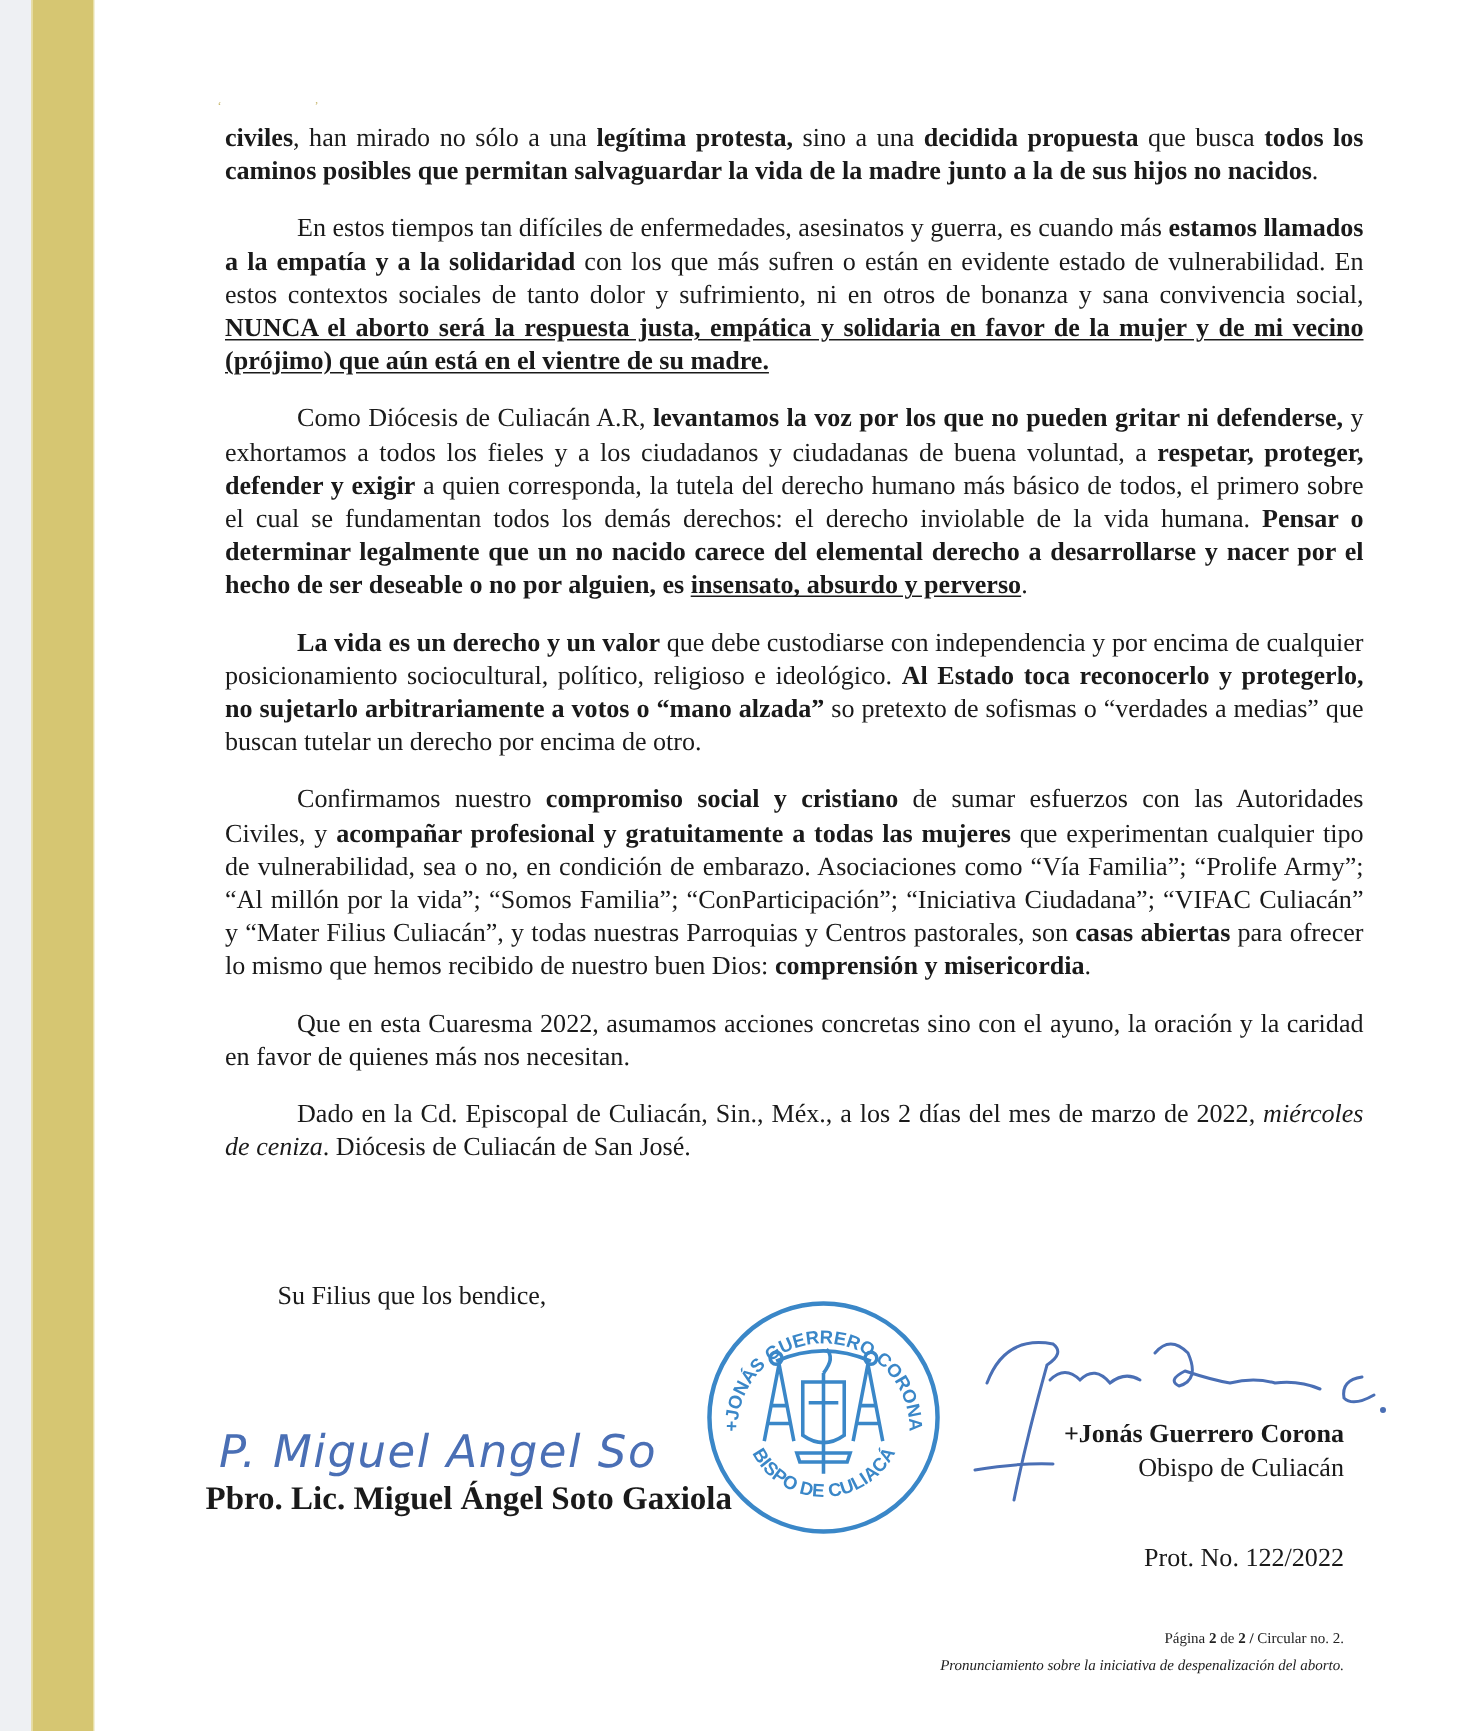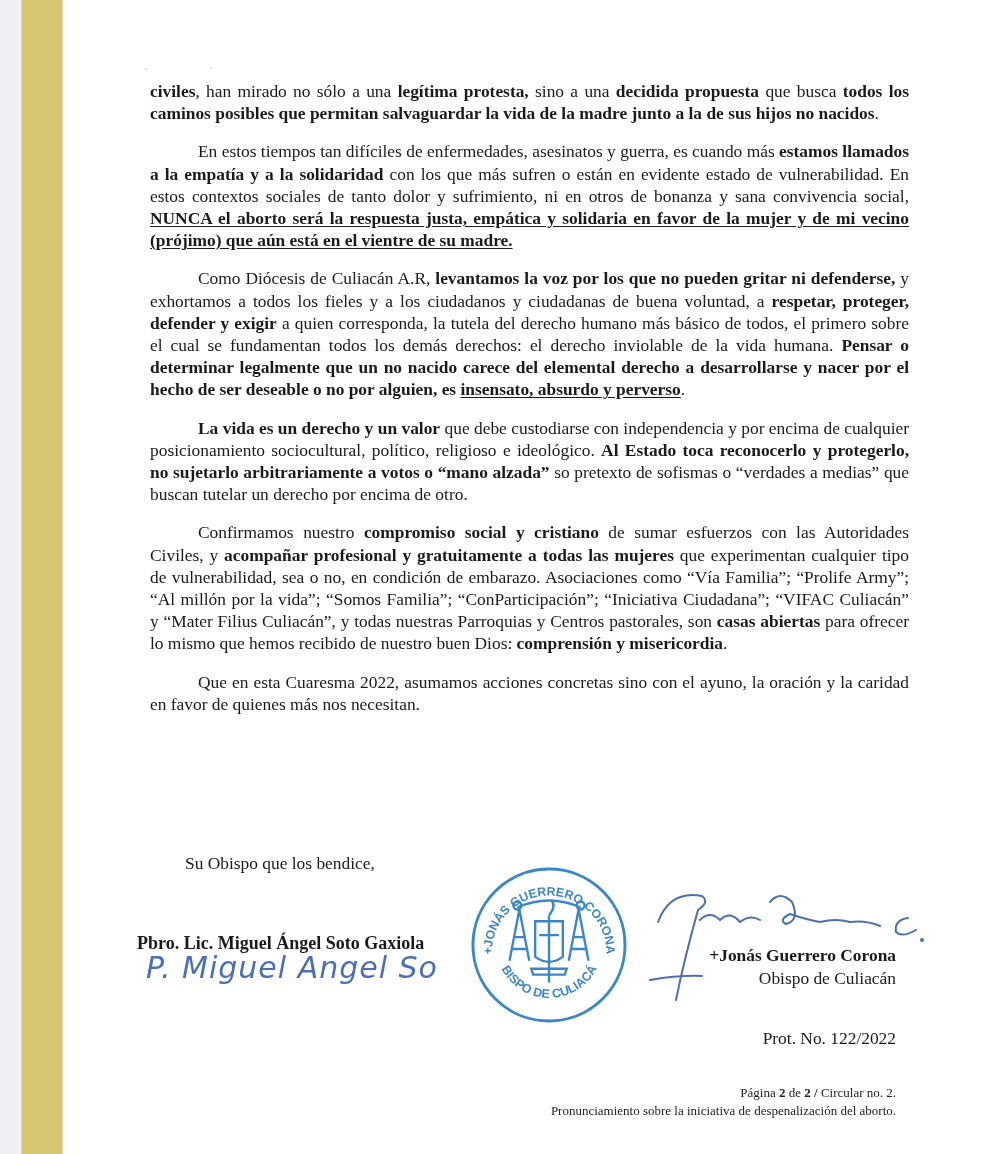--- a/index.html
+++ b/index.html
@@ -9,48 +9,49 @@
   .page { position:absolute; left:63px; top:0; width:921px; height:1154px; background:#ffffff; }
   .marks { position:absolute; left:145px; top:66px; font-size:8px; color:#c8b870; letter-spacing:30px; }
   .body-text { position:absolute; left:150px; top:80px; width:759px; font-size:17.4px; line-height:22.2px; }
   .body-text p { margin:0 0 13px 0; text-align:justify; text-align-last:left; }
   .body-text p.indent { text-indent:48px;margin-top:16px; }
   b { font-weight:bold; }
   .closing { position:absolute; left:185px; top:853px; font-size:17.4px; }
   .seal { position:absolute; left:470px; top:866px; width:158px; height:158px; }
   .sig-left { position:absolute; left:140px; top:940px; width:300px; height:50px; }
   .sig-right { position:absolute; left:640px; top:880px; width:300px; height:125px; }
-  .signer-left { position:absolute; left:137px; top:932px; font-size:18px; line-height:22.5px; }
+  .signer-left { position:absolute; left:137px; top:988px; font-size:22px; line-height:22.5px; }
   .signer-left .name { font-weight:bold; }
   .signer-right { position:absolute; right:88px; top:944px; font-size:17.4px; line-height:22.5px; text-align:right; }
   .signer-right .name { font-weight:bold; }
   .prot { position:absolute; right:88px; top:1028px; font-size:17.4px; }
-  .footer { position:absolute; right:88px; top:1084px; font-size:13px; line-height:18px; text-align:right; color:#222; }
-  .footer .subtitle { }
+  .footer { position:absolute; right:88px; top:1084px; font-size:10px; line-height:18px; text-align:right; color:#222; }
+  .footer .subtitle { font-style:italic; }
 </style>
 </head>
 <body>
 
 <div class="left-strip"></div>
 <div class="gold-band"></div>
 
 <div class="page"></div>
 
 <div class="marks">‘ ’</div>
 
 <div class="body-text" id="body-text">
     <p><span style="font-weight: bold;">civiles</span><span>, han mirado no sólo a una </span><span style="font-weight: bold;">legítima protesta,</span><span> sino a una </span><span style="font-weight: bold;">decidida propuesta</span><span> que busca </span><span style="font-weight: bold;">todos los caminos posibles que permitan salvaguardar la vida de la madre junto a la de sus hijos no nacidos</span><span>.</span></p>
     <p class="indent"><span>En estos tiempos tan difíciles de enfermedades, asesinatos y guerra, es cuando más </span><span style="font-weight: bold;">estamos llamados a la empatía y a la solidaridad</span><span> con los que más sufren o están en evidente estado de vulnerabilidad. En estos contextos sociales de tanto dolor y sufrimiento, ni en otros de bonanza y sana convivencia social, </span><span style="font-weight: bold; text-decoration: underline; text-underline-offset: 2px;">NUNCA el aborto será la respuesta justa, empática y solidaria en favor de la mujer y de mi vecino (prójimo) que aún está en el vientre de su madre.</span></p>
     <p class="indent"><span>Como Diócesis de Culiacán A.R, </span><span style="font-weight: bold;">levantamos la voz por los que no pueden gritar ni defenderse,</span><span> y exhortamos a todos los fieles y a los ciudadanos y ciudadanas de buena voluntad, a </span><span style="font-weight: bold;">respetar, proteger, defender y exigir</span><span> a quien corresponda, la tutela del derecho humano más básico de todos, el primero sobre el cual se fundamentan todos los demás derechos: el derecho inviolable de la vida humana. </span><span style="font-weight: bold;">Pensar o determinar legalmente que un no nacido carece del elemental derecho a desarrollarse y nacer por el hecho de ser deseable o no por alguien, es </span><span style="font-weight: bold; text-decoration: underline; text-underline-offset: 2px;">insensato, absurdo y perverso</span><span>.</span></p>
     <p class="indent"><span style="font-weight: bold;">La vida es un derecho y un valor</span><span> que debe custodiarse con independencia y por encima de cualquier posicionamiento sociocultural, político, religioso e ideológico. </span><span style="font-weight: bold;">Al Estado toca reconocerlo y protegerlo, no sujetarlo arbitrariamente a votos o “mano alzada”</span><span> so pretexto de sofismas o “verdades a medias” que buscan tutelar un derecho por encima de otro.</span></p>
     <p class="indent"><span>Confirmamos nuestro </span><span style="font-weight: bold;">compromiso social y cristiano</span><span> de sumar esfuerzos con las Autoridades Civiles, y </span><span style="font-weight: bold;">acompañar profesional y gratuitamente a todas las mujeres</span><span> que experimentan cualquier tipo de vulnerabilidad, sea o no, en condición de embarazo. Asociaciones como “Vía Familia”; “Prolife Army”; “Al millón por la vida”; “Somos Familia”; “ConParticipación”; “Iniciativa Ciudadana”; “VIFAC Culiacán” y “Mater Filius Culiacán”, y todas nuestras Parroquias y Centros pastorales, son </span><span style="font-weight: bold;">casas abiertas</span><span> para ofrecer lo mismo que hemos recibido de nuestro buen Dios: </span><span style="font-weight: bold;">comprensión y misericordia</span><span>.</span></p>
     <p class="indent"><span>Que en esta Cuaresma 2022, asumamos acciones concretas sino con el ayuno, la oración y la caridad en favor de quienes más nos necesitan.</span></p>
+    <p class="indent"><span>Dado en la Cd. Episcopal de Culiacán, Sin., Méx., a los 2 días del mes de marzo de 2022, </span><span style="font-style: italic;">miércoles de ceniza</span><span>. Diócesis de Culiacán de San José.</span></p>
   </div>
 
-<div class="closing">Su Obispo que los bendice,</div>
+<div class="closing">Su Filius que los bendice,</div>
 
 <svg class="seal" viewBox="0 0 160 160">
   <defs>
     <path id="sealTopArc" d="M 22 88 A 58 58 0 1 1 138 88"></path>
     <path id="sealBottomArc" d="M 30 100 A 54 54 0 0 0 130 100"></path>
   </defs>
   <circle cx="80" cy="80" r="77" fill="none" stroke="#3a87c8" stroke-width="3"></circle>
   <text font-family="Liberation Sans, sans-serif" font-weight="bold" font-size="12.5" fill="#3a87c8">
     <textPath href="#sealTopArc" startOffset="50%" text-anchor="middle">+JONÁS GUERRERO CORONA</textPath>
   </text>

